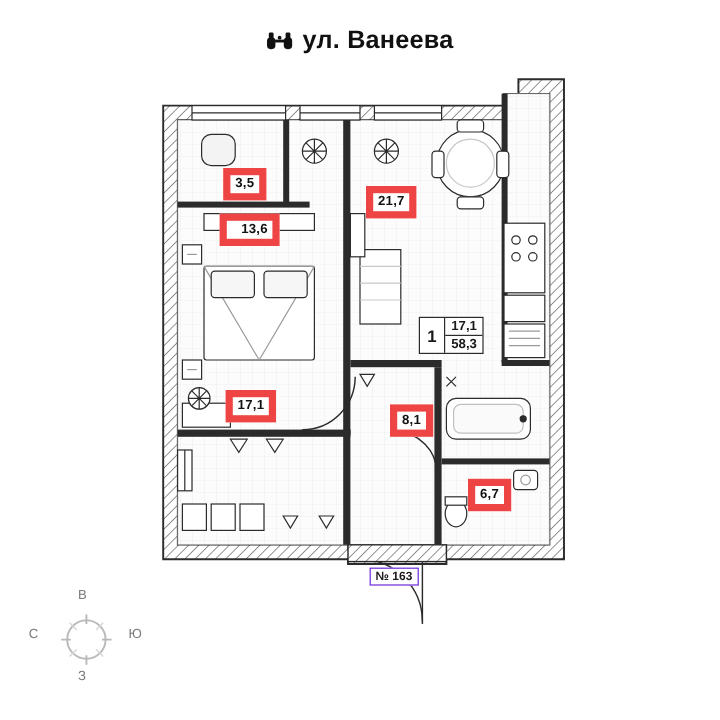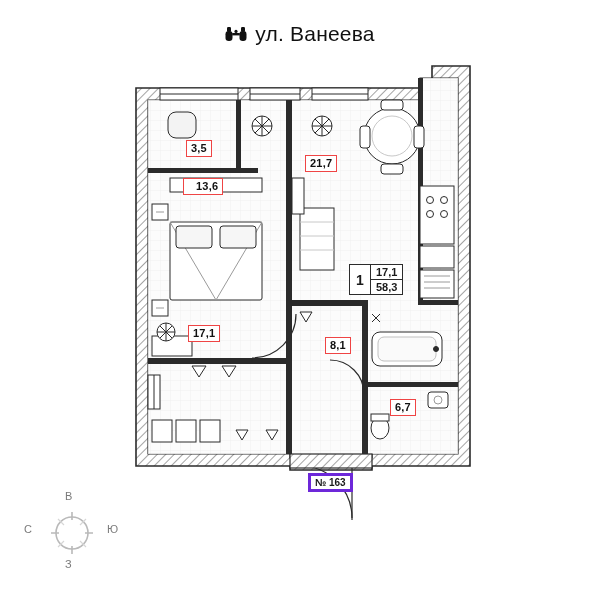--- a/index.html
+++ b/index.html
@@ -9,39 +9,39 @@
     font-family:"Liberation Sans", sans-serif;
     color:#1a1a1a;
     position:relative;
     overflow:hidden;
   }
   .title-bar{
     position:absolute;top:22px;left:0;width:600px;
     display:flex;align-items:center;justify-content:center;gap:8px;
   }
   .title-bar .street-title{
-    font-size:21px;font-weight:normal;letter-spacing:.2px;color:#111;
+    font-size:21px;font-weight:bold;letter-spacing:.2px;color:#111;
   }
   .binoc{display:block;}
 
   .plan{position:absolute;left:0;top:0;width:600px;height:600px;}
 
   
   .compass{position:absolute;left:24px;top:490px;width:96px;height:86px;}
   .compass span{position:absolute;font-size:11px;color:#7a7a7a;}
   .c-n{left:41px;top:0px;}
   .c-s{left:0px;top:33px;}
   .c-e{left:83px;top:33px;}
   .c-w{left:41px;top:68px;}
 
   
   .lbl{
     position:absolute;
     background:#ffffff;
-    border:1px solid #ef4444;
+    border:6px solid #ef4444;
     font-size:11px;
     font-weight:bold;
     color:#111;
     padding:1px 4px 2px 4px;
     line-height:12px;
     text-align:center;
     letter-spacing:.2px;
   }
   .badge-flat{
     position:absolute;
@@ -55,21 +55,21 @@
     border-right:1px solid #2b2b2b;font-size:14px;
   }
   .badge-flat .areas{
     padding:1px 5px;display:flex;flex-direction:column;justify-content:center;line-height:12px;
   }
   .badge-flat .areas .sep{
     border-top:1px solid #2b2b2b;margin:1px -5px 1px -5px;
   }
   .flat-num{
     position:absolute;
-    border:3px solid #6d28d9;background:#fff;
+    border:1px solid #6d28d9;background:#fff;
     font-size:10px;font-weight:bold;padding:1px 4px;
   }
 </style>
 </head>
 <body>
 
 <div class="title-bar">
   <span>
     <svg class="binoc" width="22" height="16" viewBox="0 0 22 16" aria-hidden="true">
       <g fill="#111">

